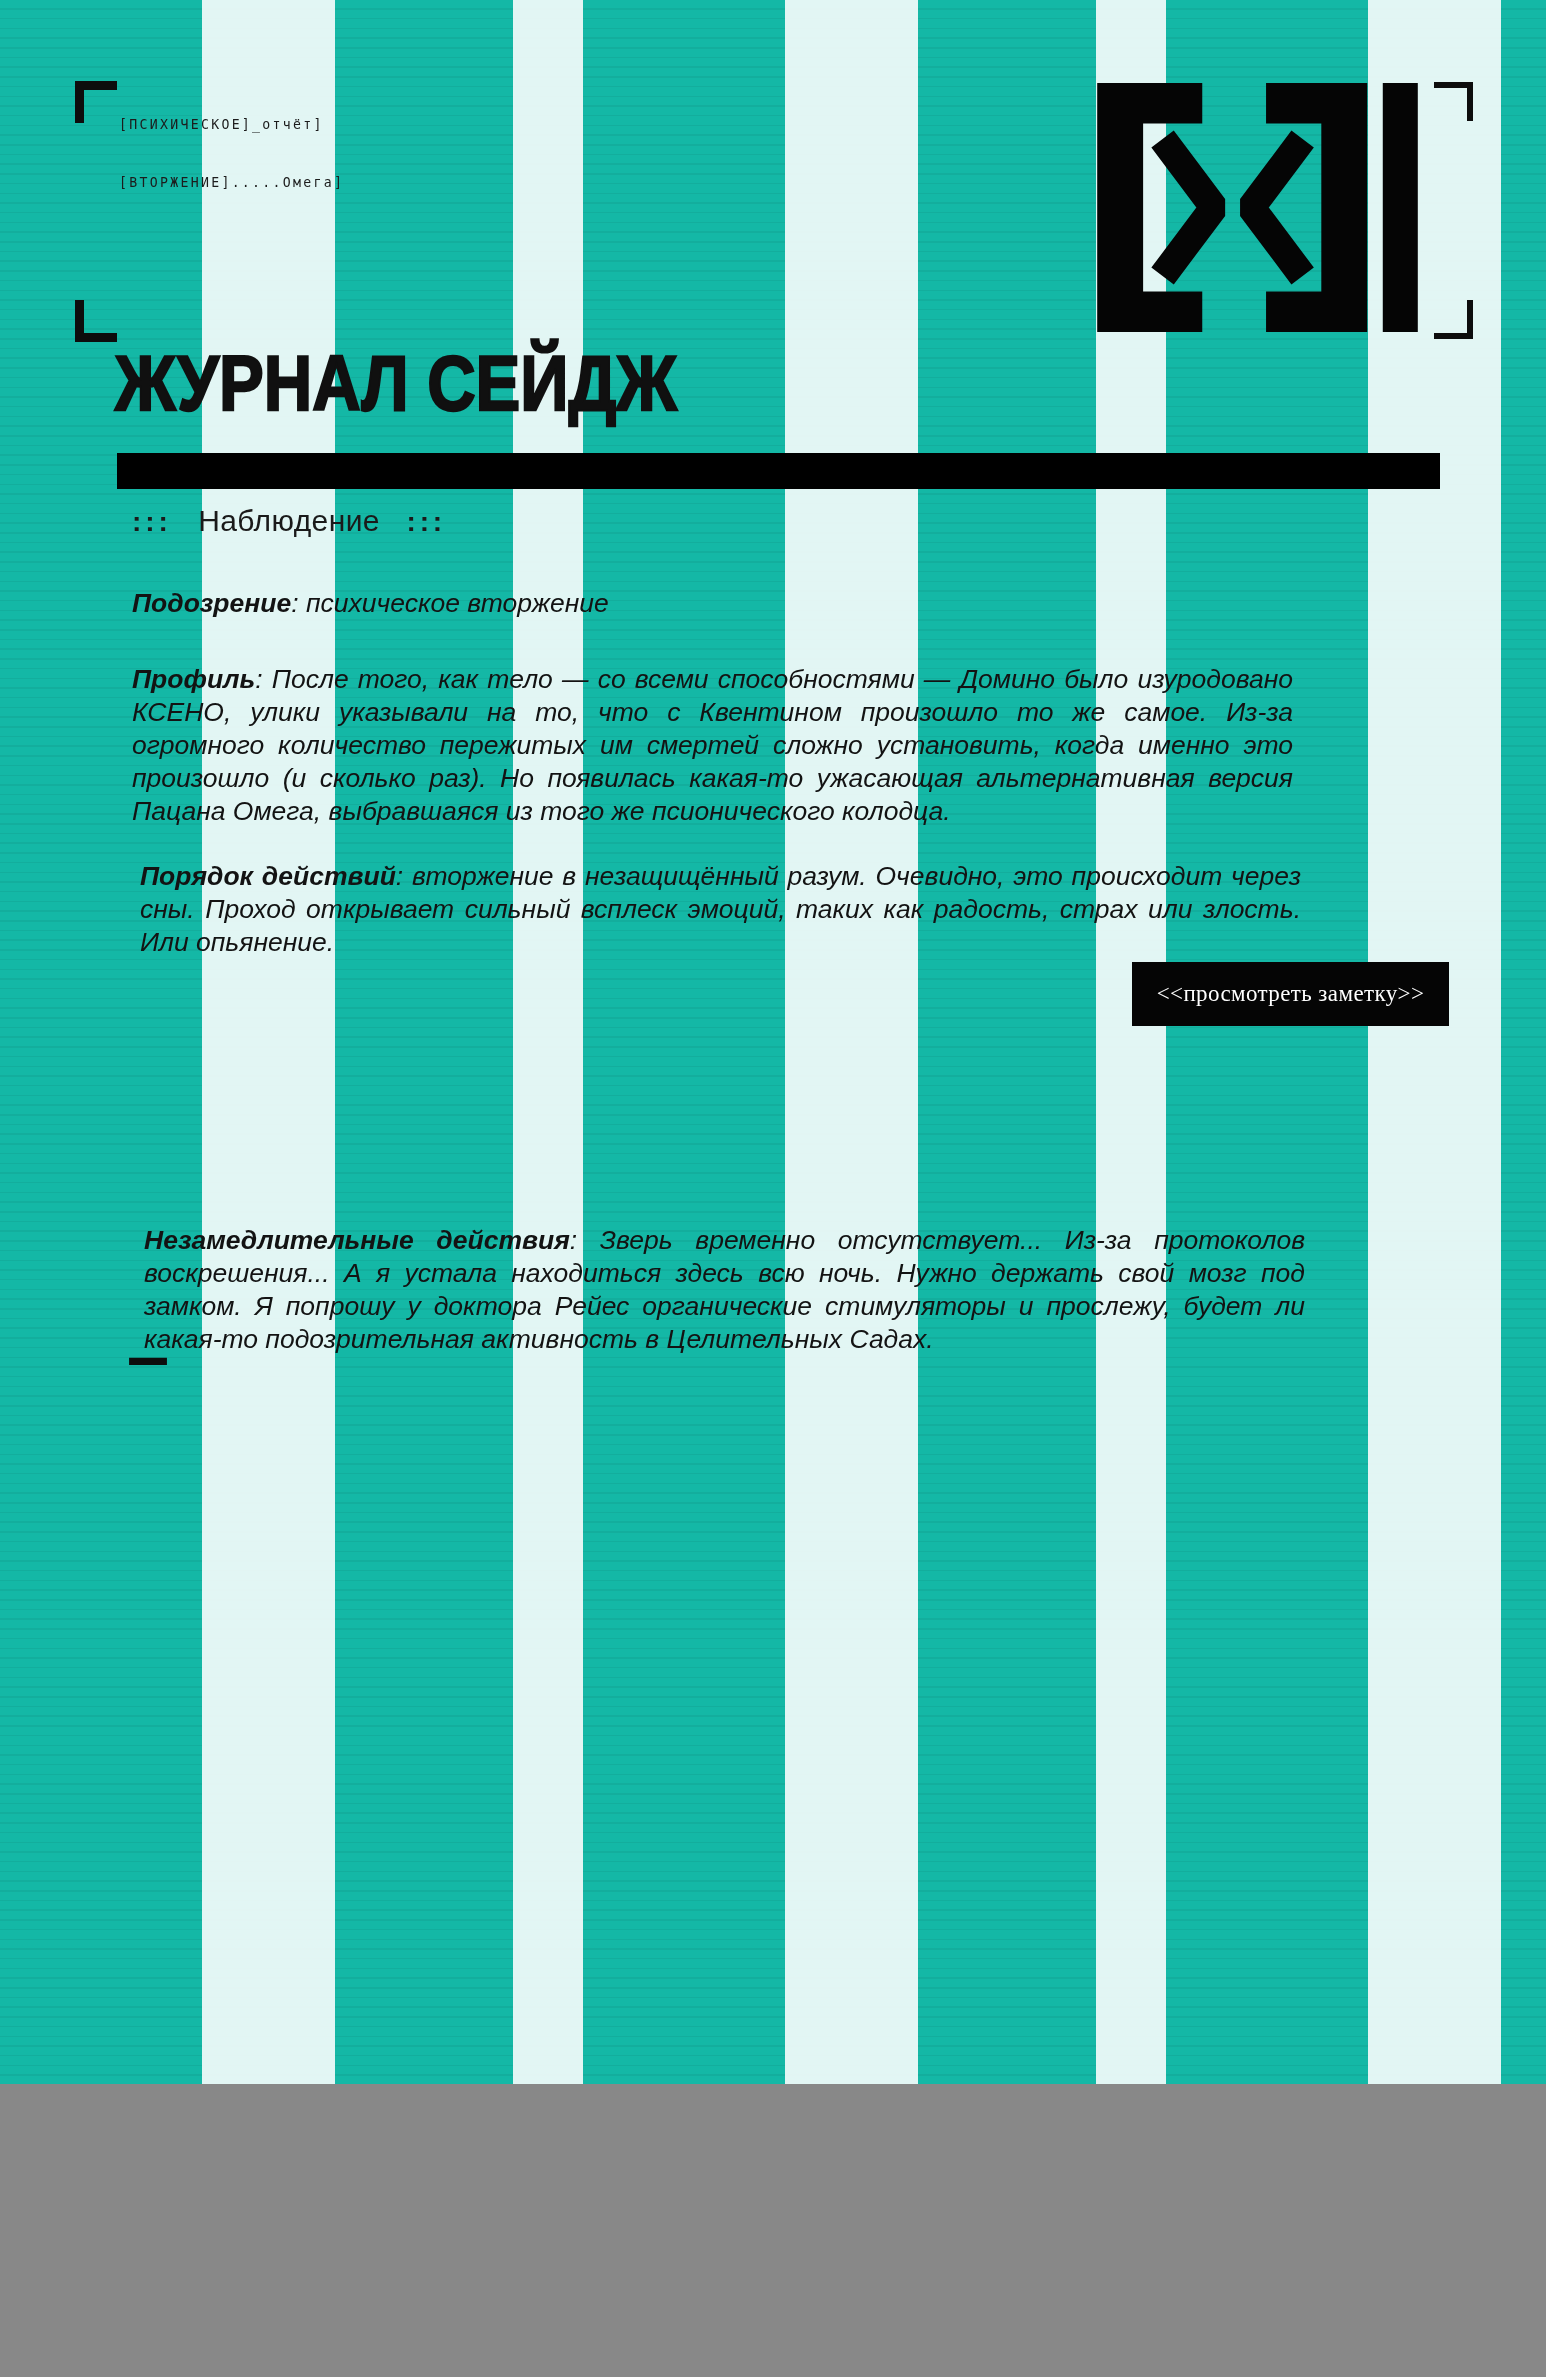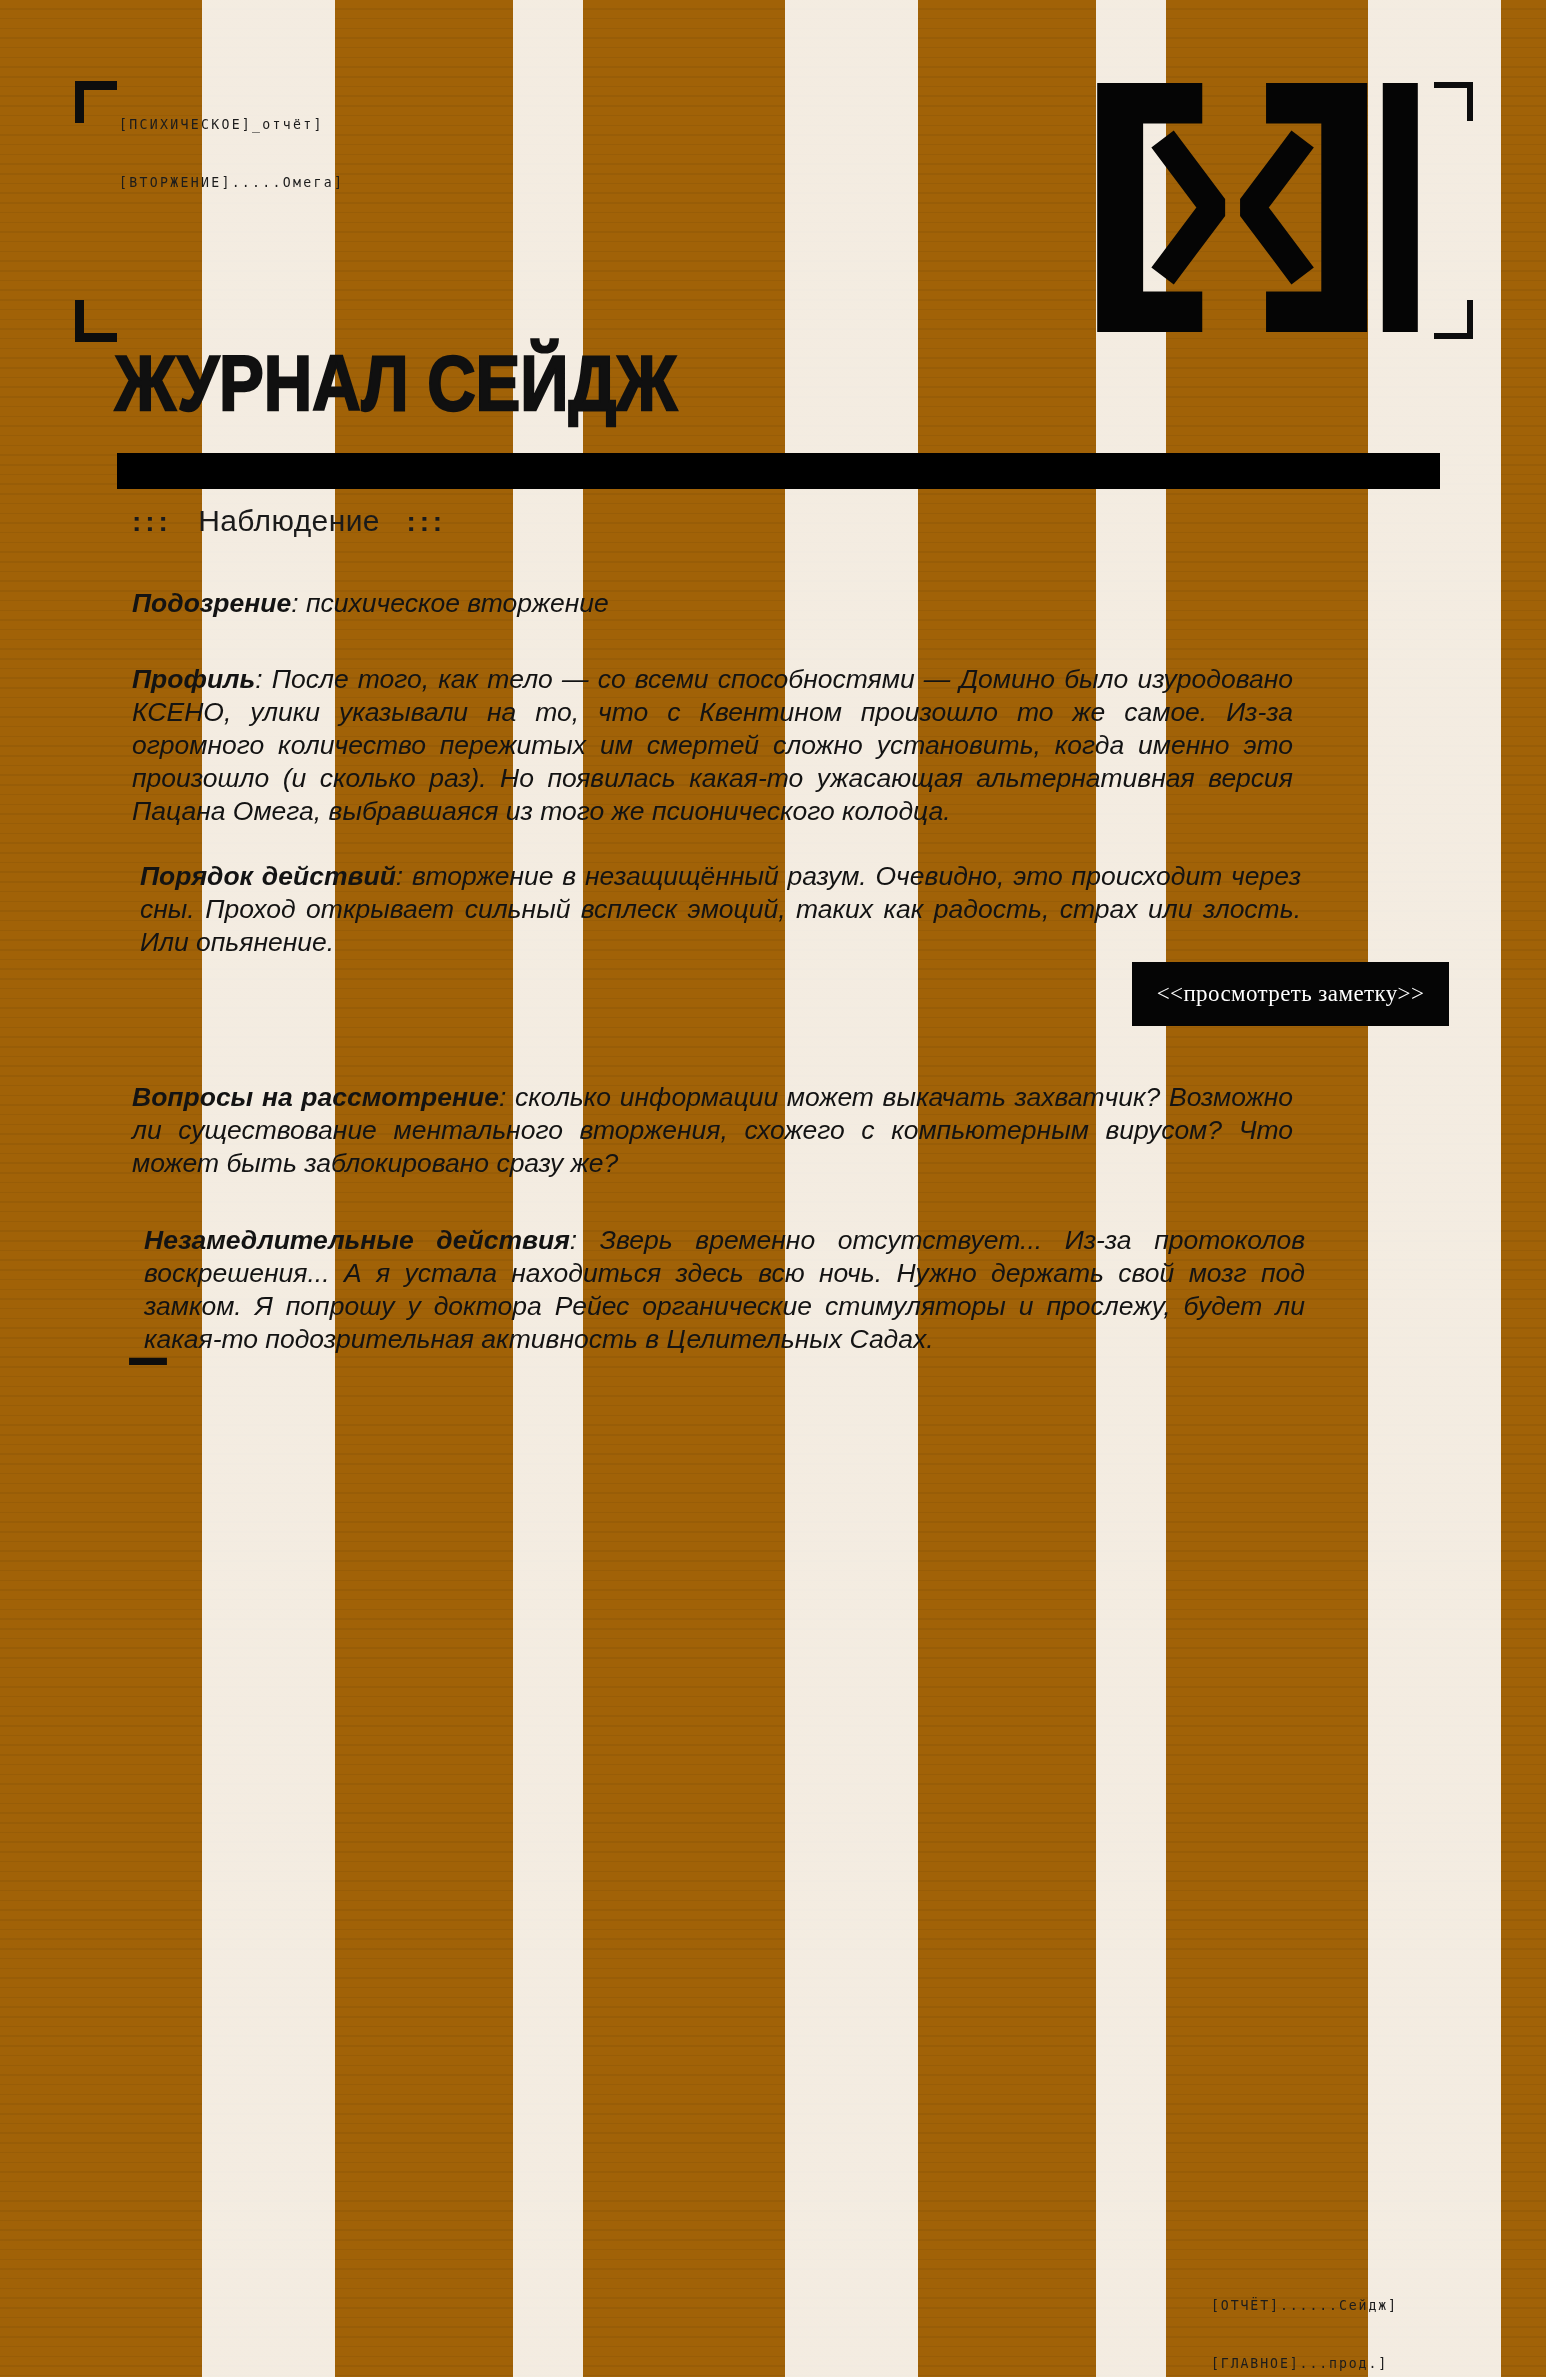--- a/index.html
+++ b/index.html
@@ -1,21 +1,21 @@
 <!DOCTYPE html>
 <html lang="ru" style="font-size:12.4px"><head>
 <meta charset="utf-8">
 <style>
   html, body { margin: 0; padding: 0; background: #888; }
   .page {
     position: relative;
     width: 1547px;
-    height: 2377px;
+    height: 2084px;
     margin: 0 auto;
-    background: #a16207;
+    background: #14b8a6;
     overflow: hidden;
     font-family: "Liberation Sans", "DejaVu Sans", sans-serif;
     color: #111111;
   }
   
   .scanlines {
     position: absolute; inset: 0; z-index: 0; pointer-events: none;
     background-image:
       repeating-linear-gradient(90deg,
         rgba(255,255,255,0) 0 202px, rgba(255,255,255,.88) 202px 335px,
@@ -118,21 +118,20 @@
   </div>
 
   <p class="para single" style="top:587px; margin:0"><b>Подозрение</b><span>: психическое вторжение</span></p>
 
   <p class="para" style="top:663px; margin:0"><b>Профиль</b><span>: После того, как тело — со всеми способностями — Домино было изуродовано КСЕНО, улики указывали на то, что с Квентином произошло то же самое. Из-за огромного количество пережитых им смертей сложно установить, когда именно это произошло (и сколько раз). Но появилась какая-то ужасающая альтернативная версия Пацана Омега, выбравшаяся из того же псионического колодца.</span></p>
 
   <p class="para" style="top:852px; margin:8px"><b>Порядок действий</b><span>: вторжение в незащищённый разум. Очевидно, это происходит через сны. Проход открывает сильный всплеск эмоций, таких как радость, страх или злость. Или опьянение.</span></p>
 
   <button class="view-note-btn">&lt;&lt;просмотреть заметку&gt;&gt;</button>
 
-  <p class="para" style="top:1081px; margin:0"><b>Вопросы на рассмотрение</b><span>: сколько информации может выкачать захватчик? Возможно ли существование ментального вторжения, схожего с компьютерным вирусом? Что может быть заблокировано сразу же?</span></p>
 
   <p class="para" style="top:1212px; margin:12px"><b>Незамедлительные действия</b><span>: Зверь временно отсутствует... Из-за протоколов воскрешения... А я устала находиться здесь всю ночь. Нужно держать свой мозг под замком. Я попрошу у доктора Рейес органические стимуляторы и прослежу, будет ли какая-то подозрительная активность в Целительных Садах.</span></p>
 
   <div class="layer sign-dash">—</div>
 
   <div class="layer meta footer-meta">
     <div>[ОТЧЁТ]......Сейдж]</div>
     <div>[ГЛАВНОЕ]...прод.]</div>
   </div>
 </div>

